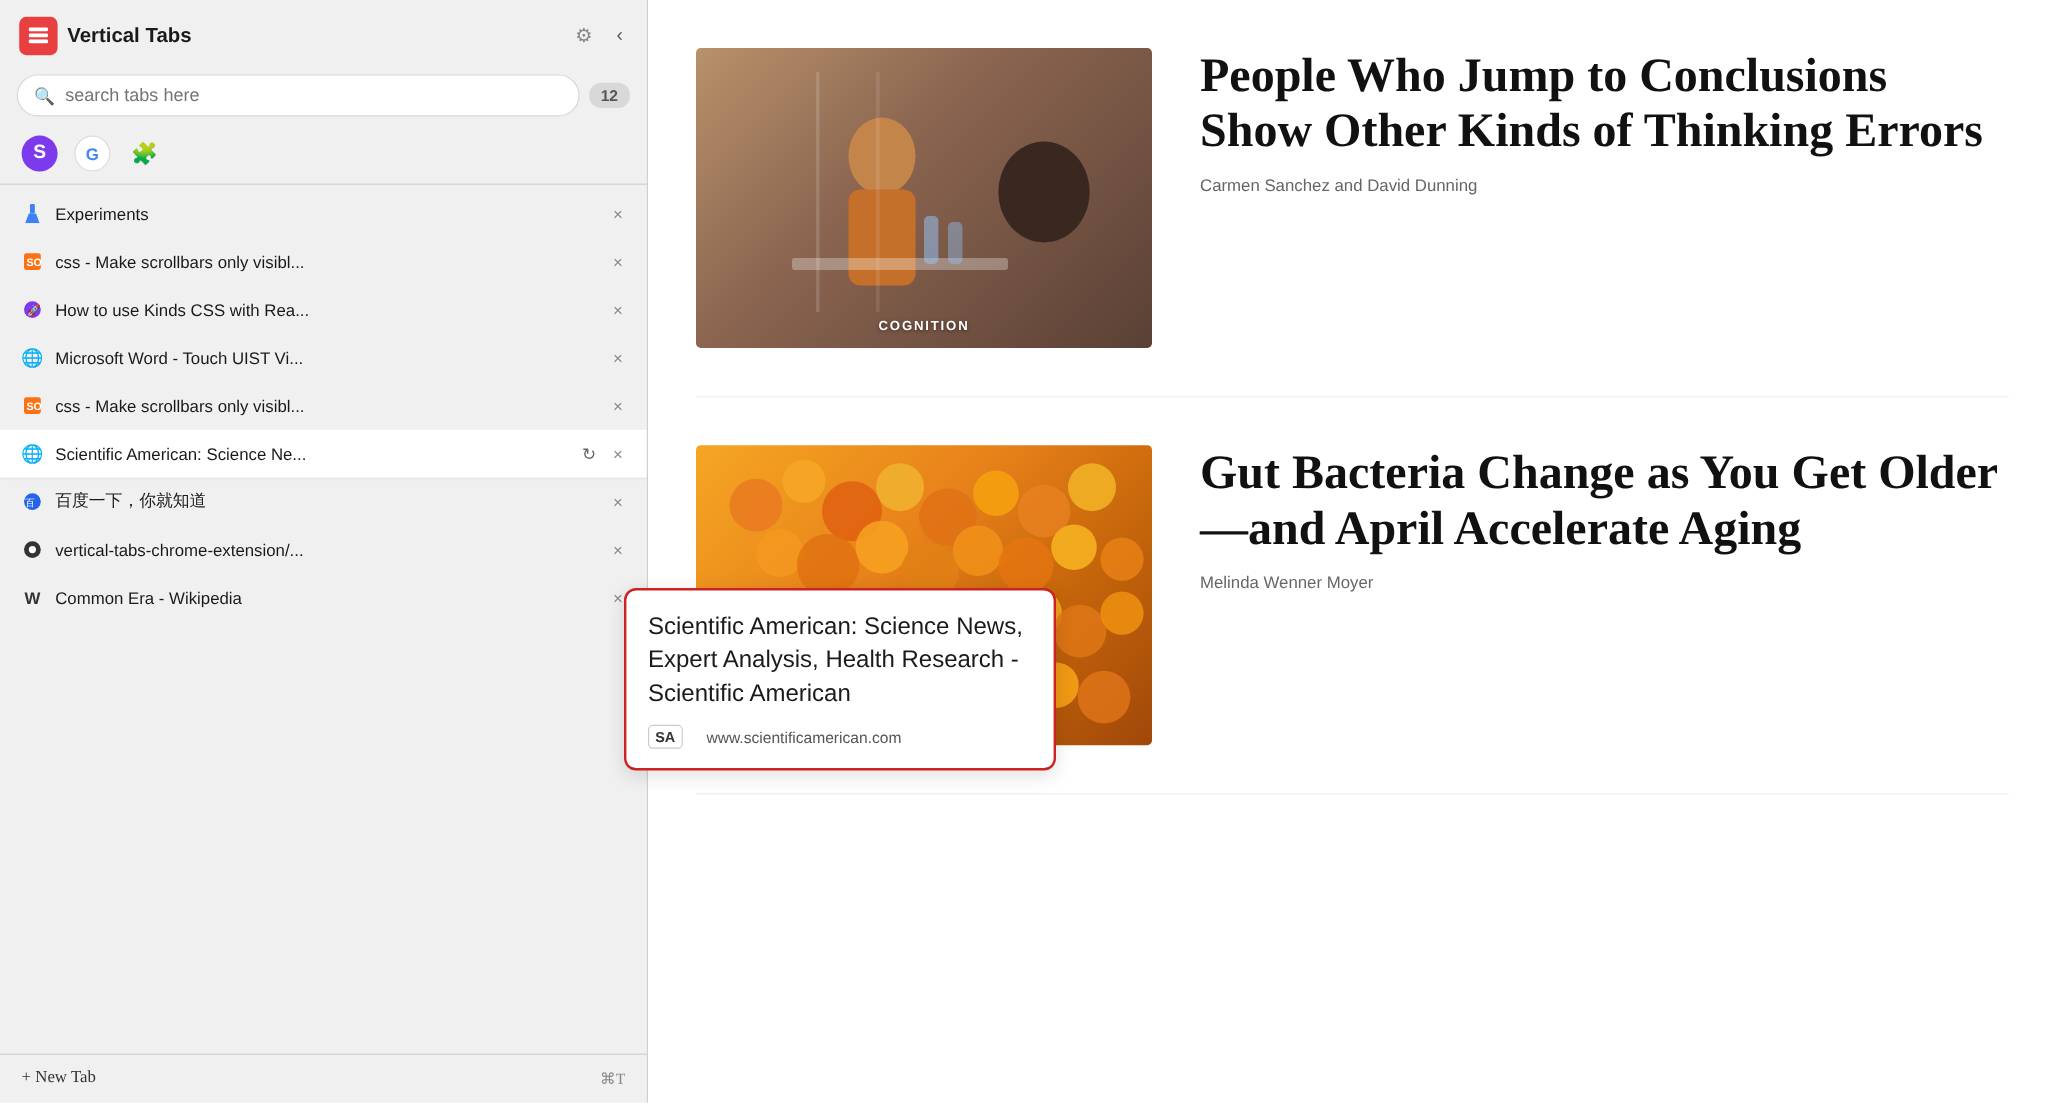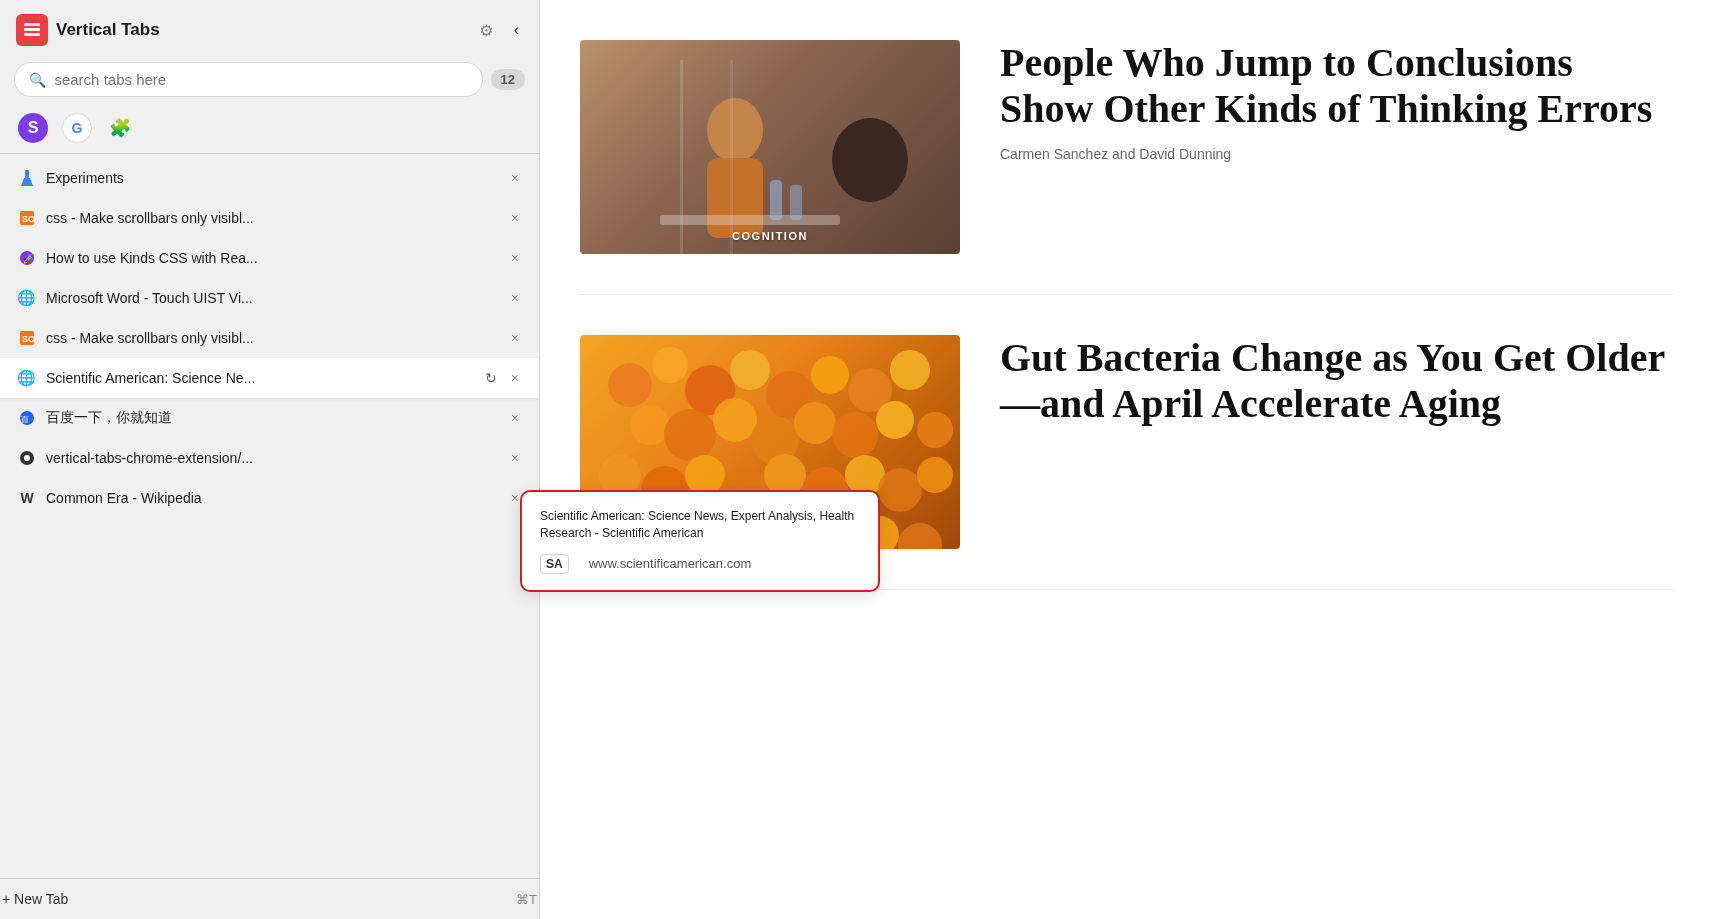--- a/index.html
+++ b/index.html
@@ -181,25 +181,26 @@
       font-size: 14px;
       cursor: pointer;
       padding: 2px 4px;
       border-radius: 4px;
       flex-shrink: 0;
     }
 
     .new-tab-row {
       display: flex;
       align-items: center;
-      padding: 12px 2px;
+      padding: 12px 18px;
       gap: 25px;
       cursor: pointer;
       border-top: 1px solid #d0d0d0;
       margin-top: 4px;
+      font-family: Liberation Serif, serif;
     }
 
     .new-tab-label {
       font-size: 14px;
       color: #333;
       flex: 1;
     }
 
     .new-tab-shortcut {
       font-size: 13px;
@@ -214,21 +215,21 @@
       width: 360px;
       background: #fff;
       border: 2px solid #cc2222;
       border-radius: 10px;
       padding: 16px 18px;
       z-index: 100;
       box-shadow: 0 4px 16px rgba(0,0,0,0.12);
     }
 
     .tooltip-title {
-      font-size: 12px;
+      font-size: 20px;
       color: #1a1a1a;
       line-height: 1.4;
       margin-bottom: 12px;
     }
 
     .tooltip-url-row {
       display: flex;
       align-items: center;
       gap: 20px;
     }
@@ -262,21 +263,21 @@
       display: flex;
       align-items: flex-start;
       gap: 40px;
       padding: 40px 0;
       border-bottom: 1px solid #eee;
     }
 
     .article-image {
       width: 380px;
       min-width: 380px;
-      height: 214px;
+      height: 250px;
       border-radius: 4px;
       overflow: hidden;
       position: relative;
       background: #ccc;
     }
 
     .article-image-label {
       position: absolute;
       bottom: 12px;
       left: 50%;
@@ -510,16 +511,17 @@
         <circle cx="140" cy="200" r="24" fill="#f5b025" opacity="0.85"></circle>
         <circle cx="180" cy="215" r="20" fill="#e07815" opacity="0.8"></circle>
         <circle cx="220" cy="200" r="23" fill="#f09020" opacity="0.9"></circle>
         <circle cx="260" cy="215" r="21" fill="#e56810" opacity="0.85"></circle>
         <circle cx="300" cy="200" r="19" fill="#f5a015" opacity="0.9"></circle>
         <circle cx="340" cy="210" r="22" fill="#e07518" opacity="0.8"></circle>
       </svg>
     </div>
     <div class="article-text">
       <div class="article-headline">Gut Bacteria Change as You Get Older—and April Accelerate Aging</div>
+      <div class="article-author">Melinda Wenner Moyer</div>
     </div>
   </div>
 
 </div>
 
 </body></html>

